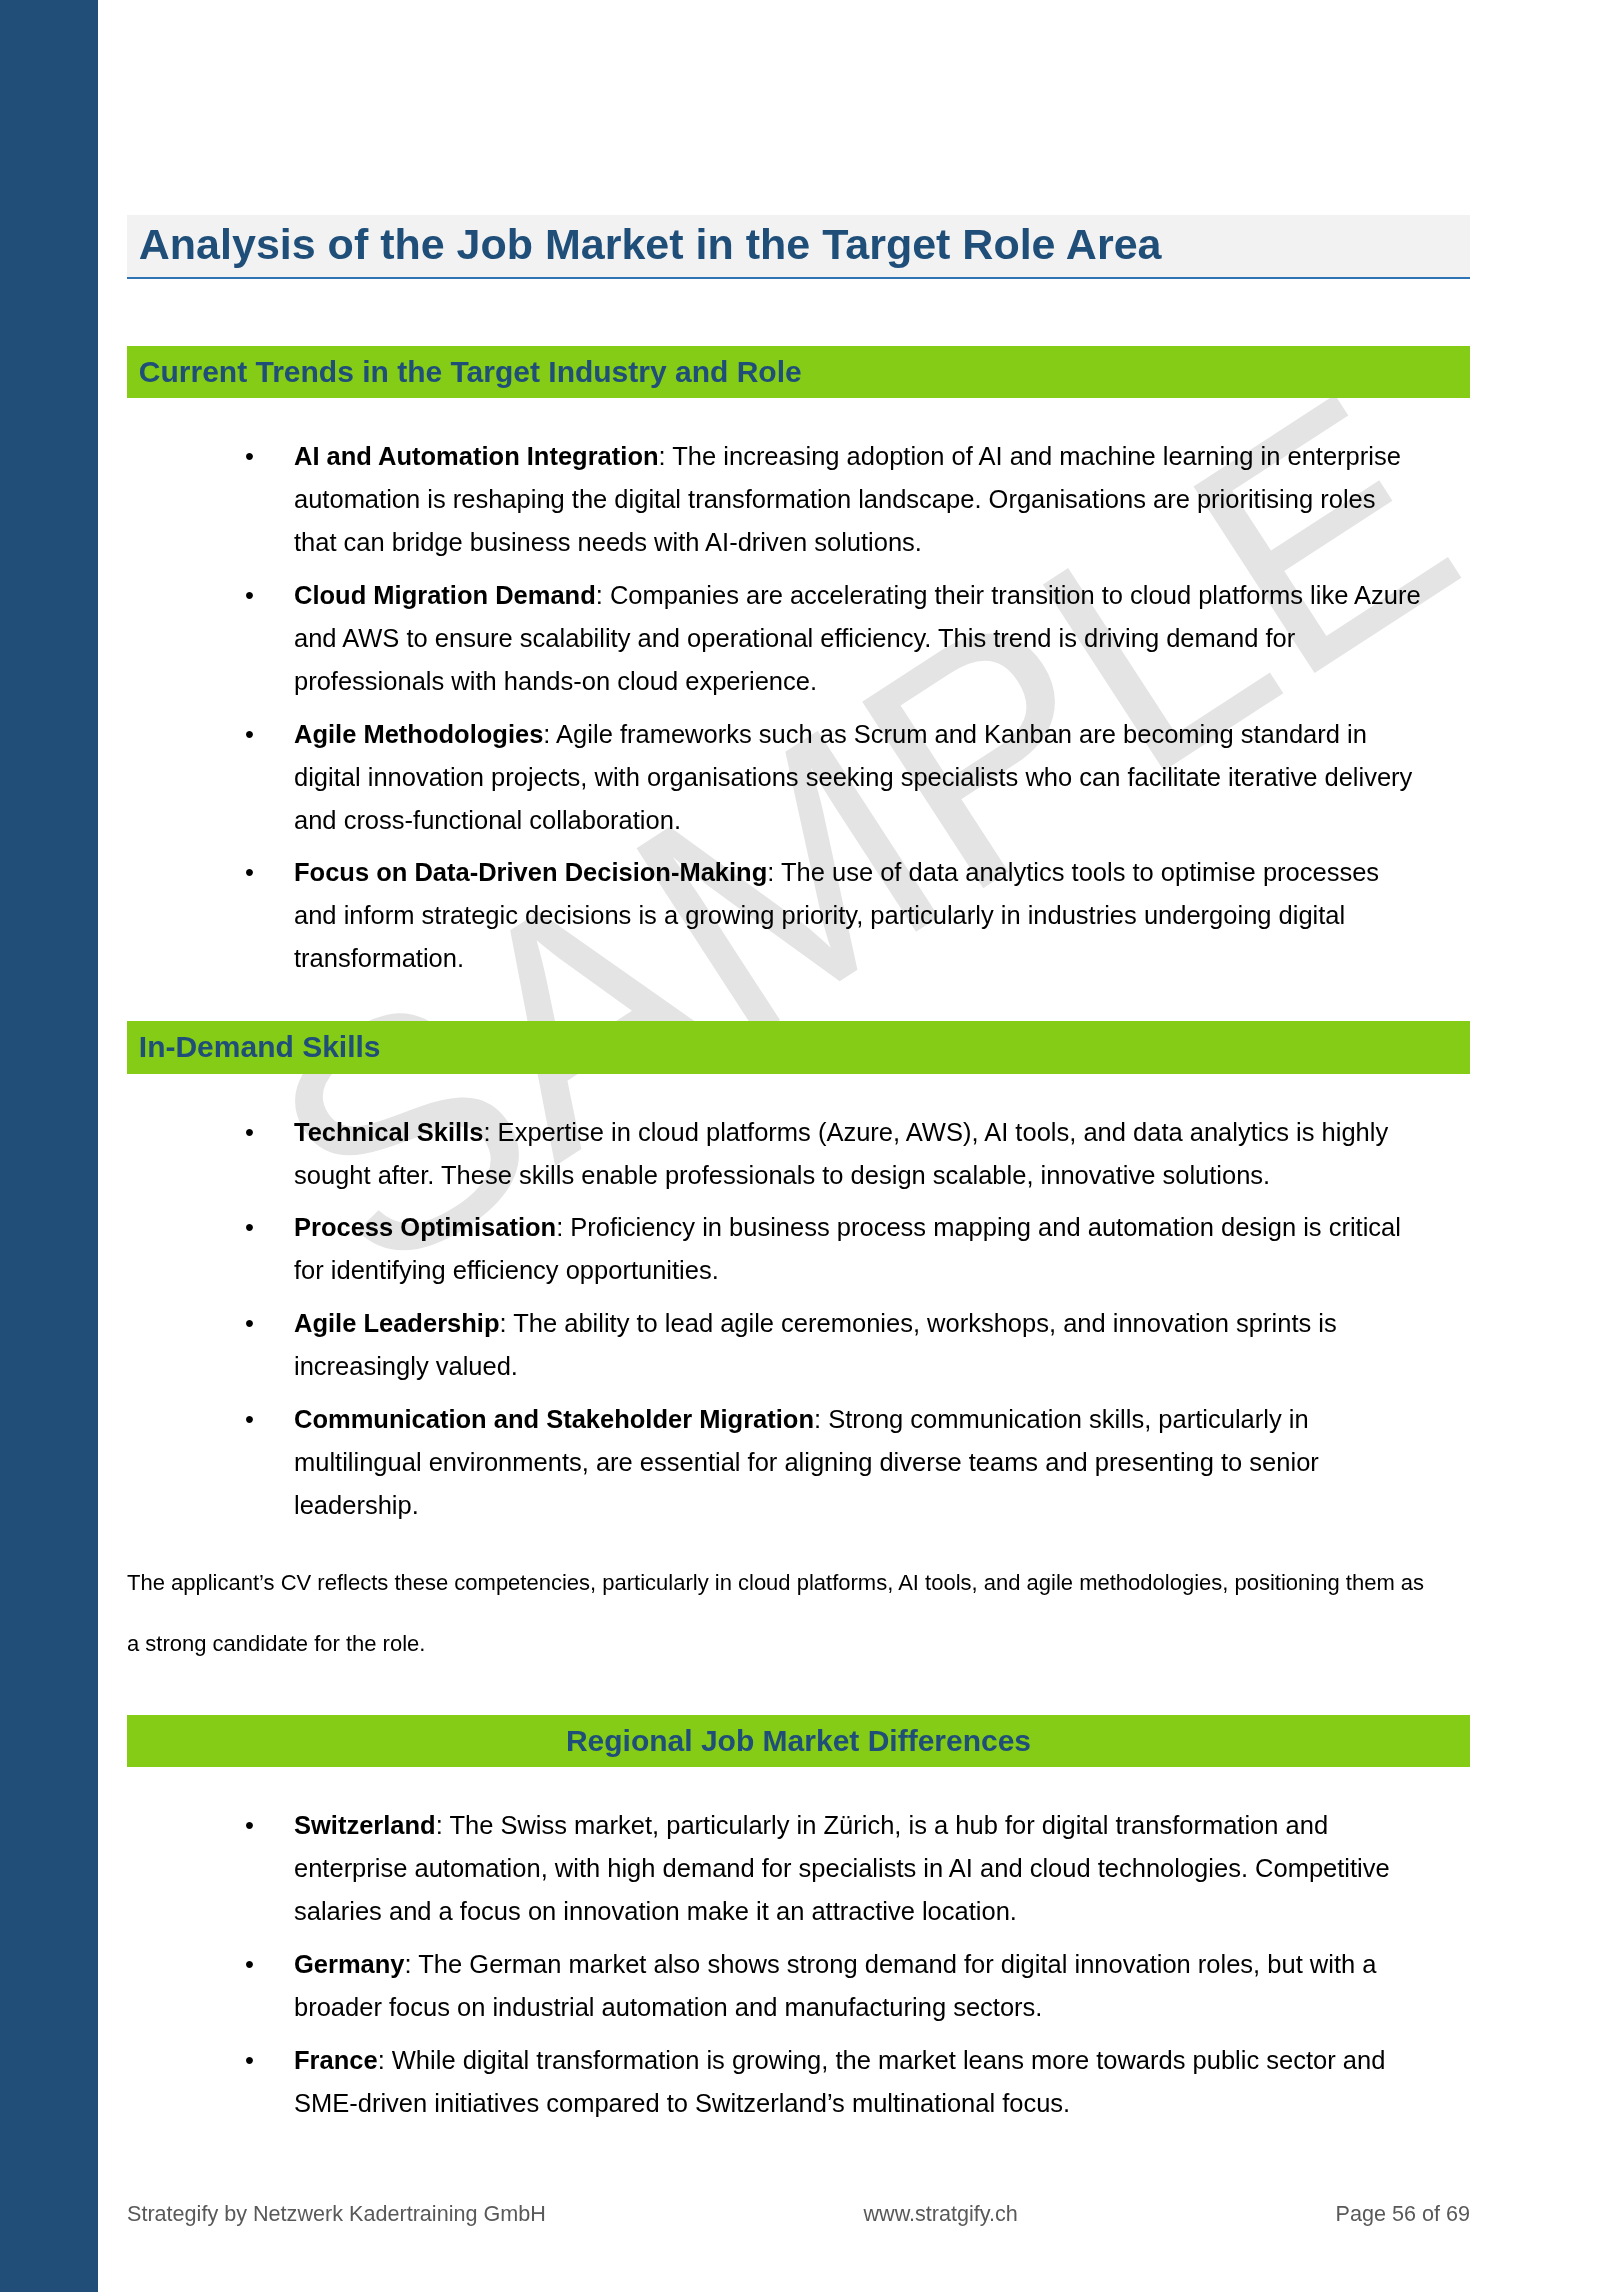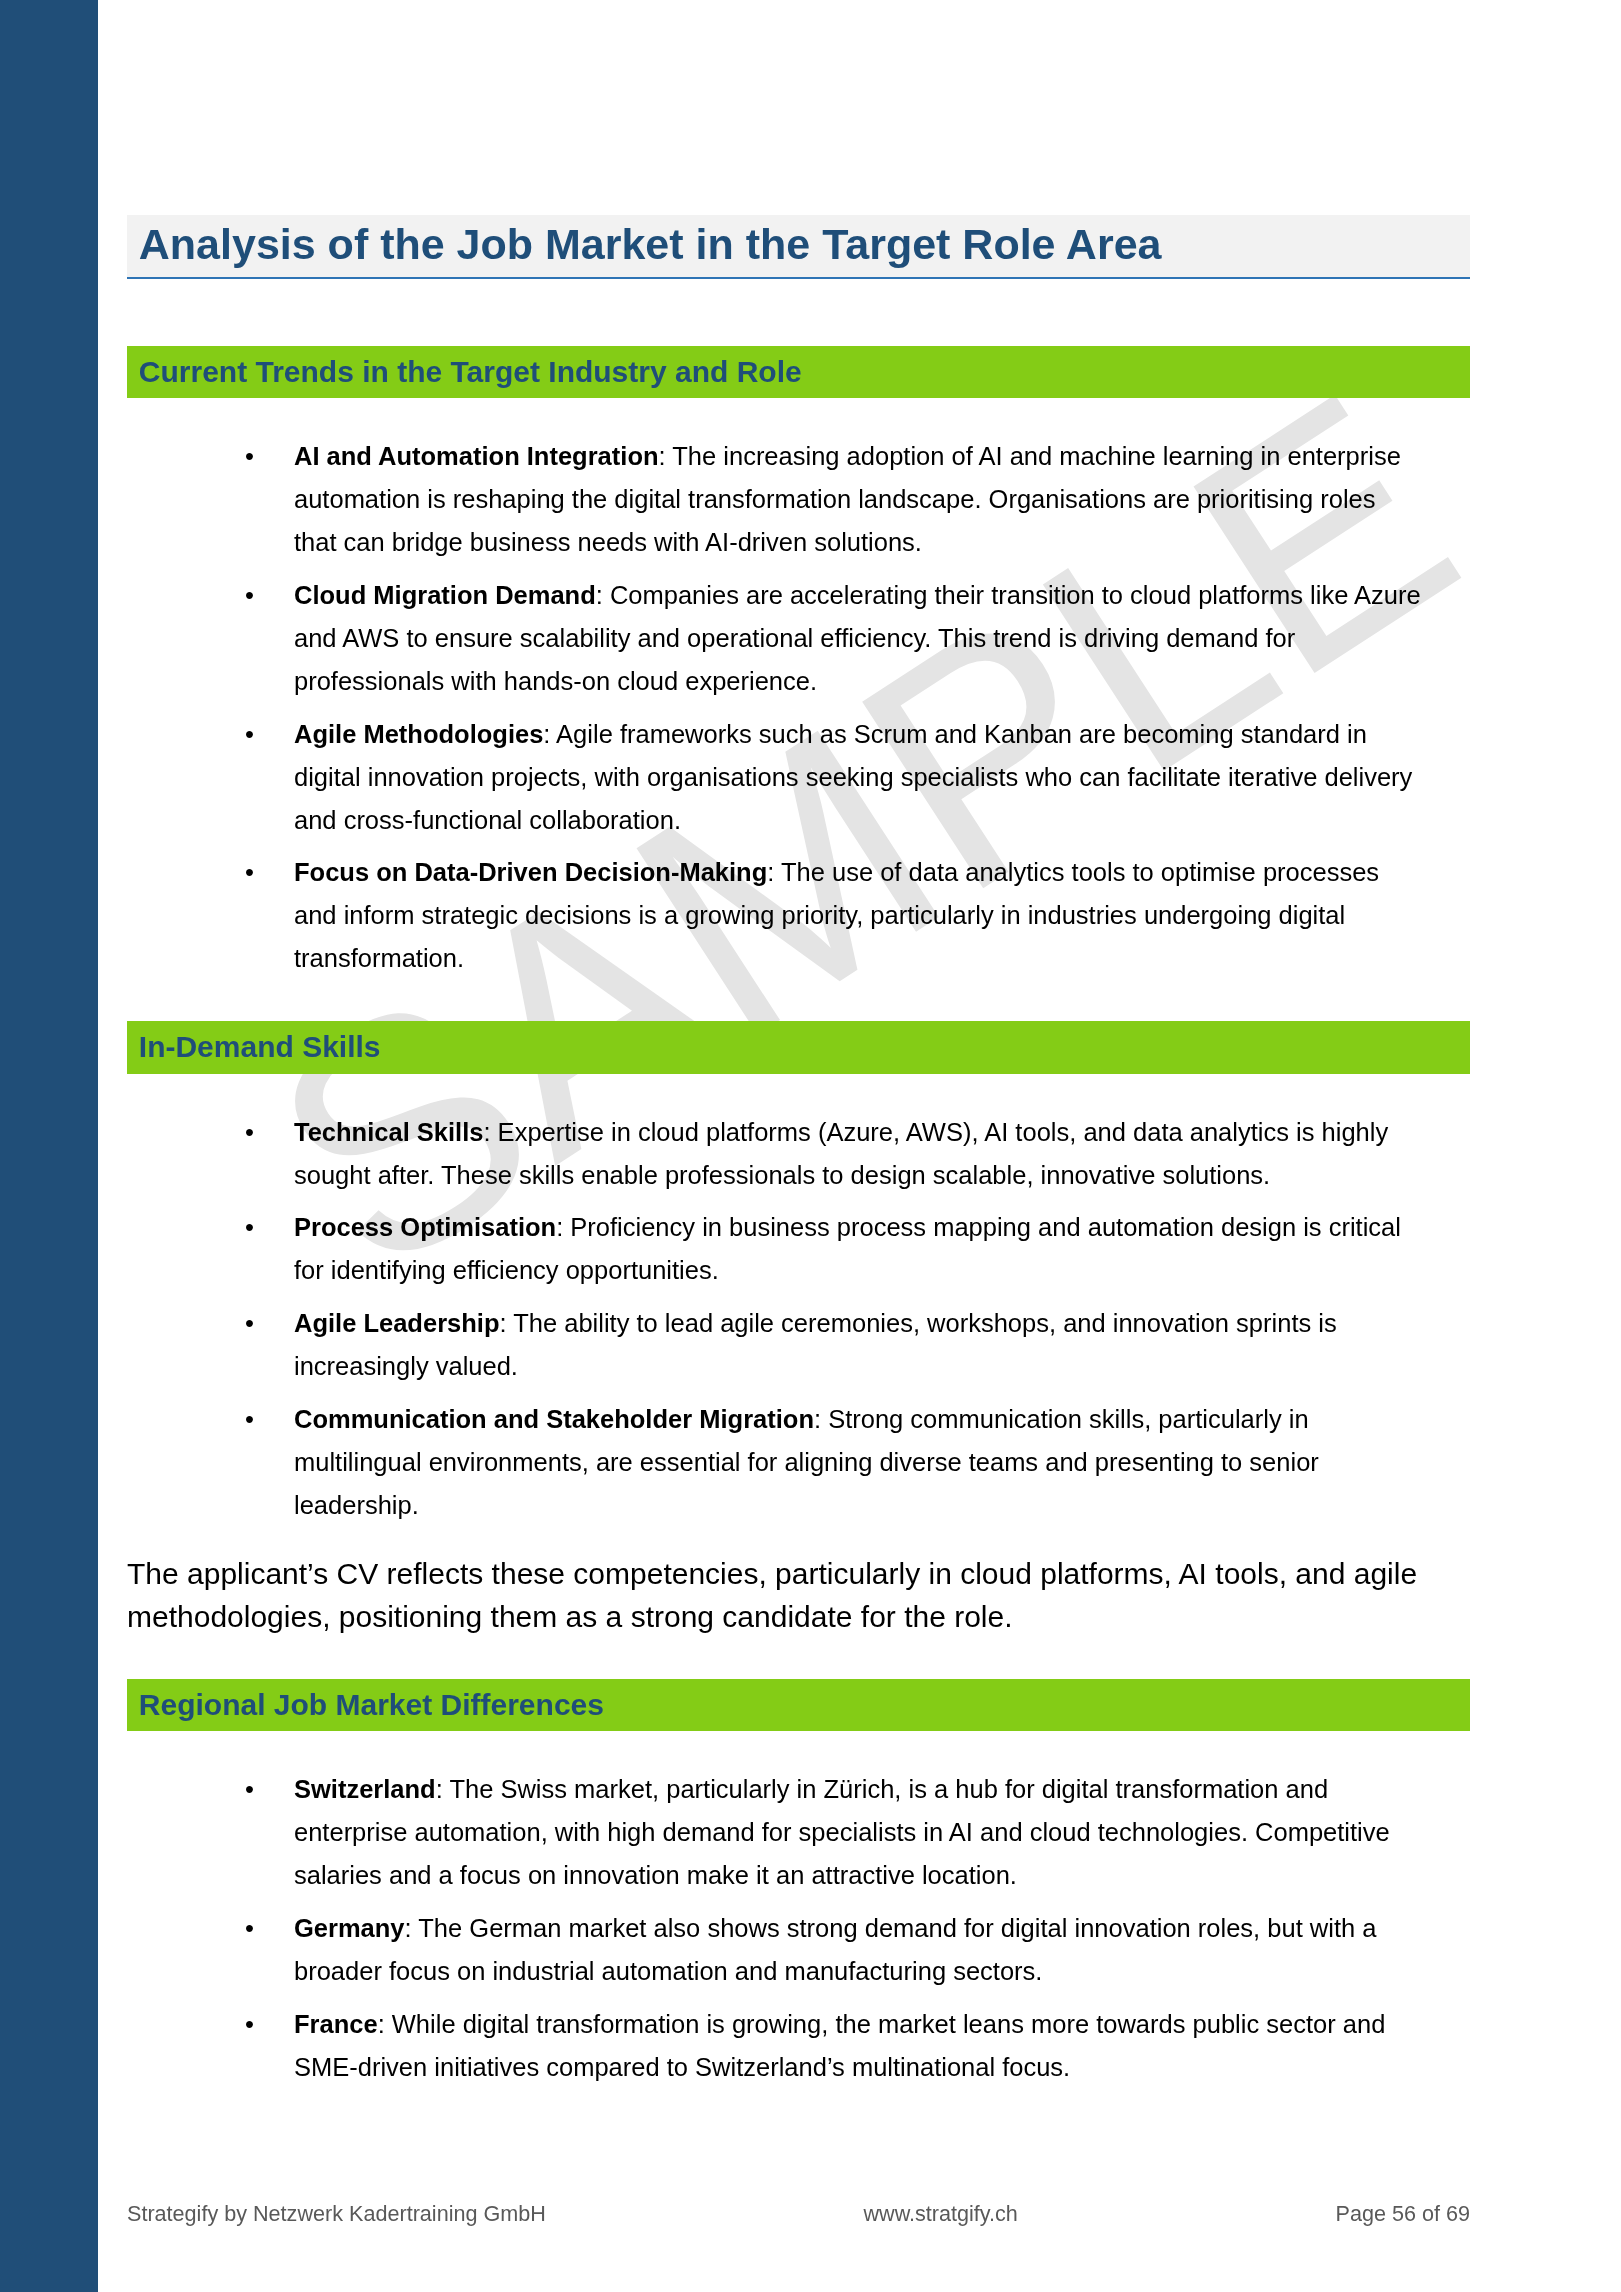--- a/index.html
+++ b/index.html
@@ -49,39 +49,39 @@
   .section-heading {
     background: #84cc16;
     color: #1F4E79;
     font-size: 30px;
     font-weight: bold;
     padding: 8.8px 11.8px;
     line-height: 1.15;
   }
   .h-gap-1 { margin-top: 67px; }
   .h-gap-2 { margin-top: 41px; }
-  .h-gap-3 { margin-top: 41px; }
+  .h-gap-3 { margin-top: 41px; text-align: center; }
   ul.bullets {
     list-style: none;
     margin: 37px 0 0 0;
     padding: 0 49px 0 118px;
     font-size: 25.5px;
     line-height: 43px;
   }
   ul.bullets li {
     display: flex;
     margin-bottom: 9.8px;
   }
   .marker { width: 49px; flex: none; }
   .btext { flex: 1; }
   .lead { font-weight: bold; }
   p.body-par {
     margin: 25.5px 0 0 0;
-    font-size: 30px;
-    line-height: 43px;
+    font-size: 22px;
+    line-height: 61px;
     padding-right: 29px;
   }
   .footer {
     position: absolute;
     left: 127px; top: 2201px;
     width: 1343px;
     display: flex;
     justify-content: space-between;
     align-items: baseline;
     color: #595959;

